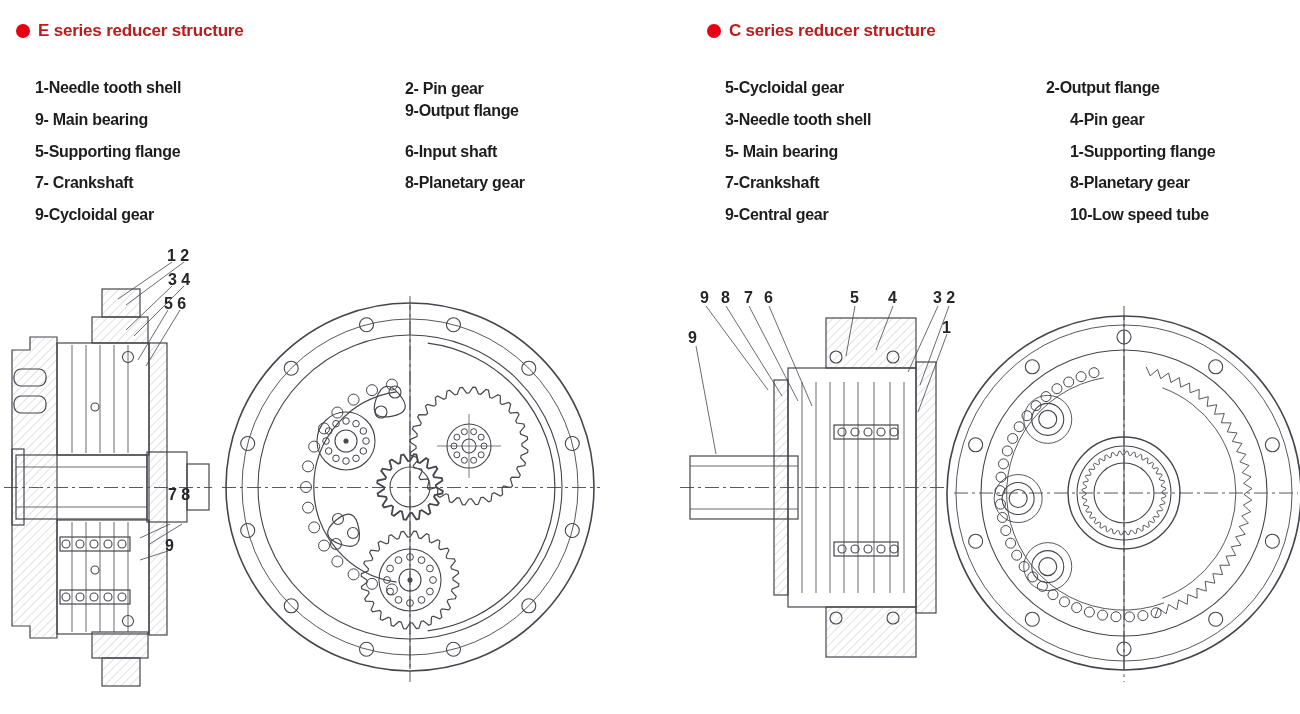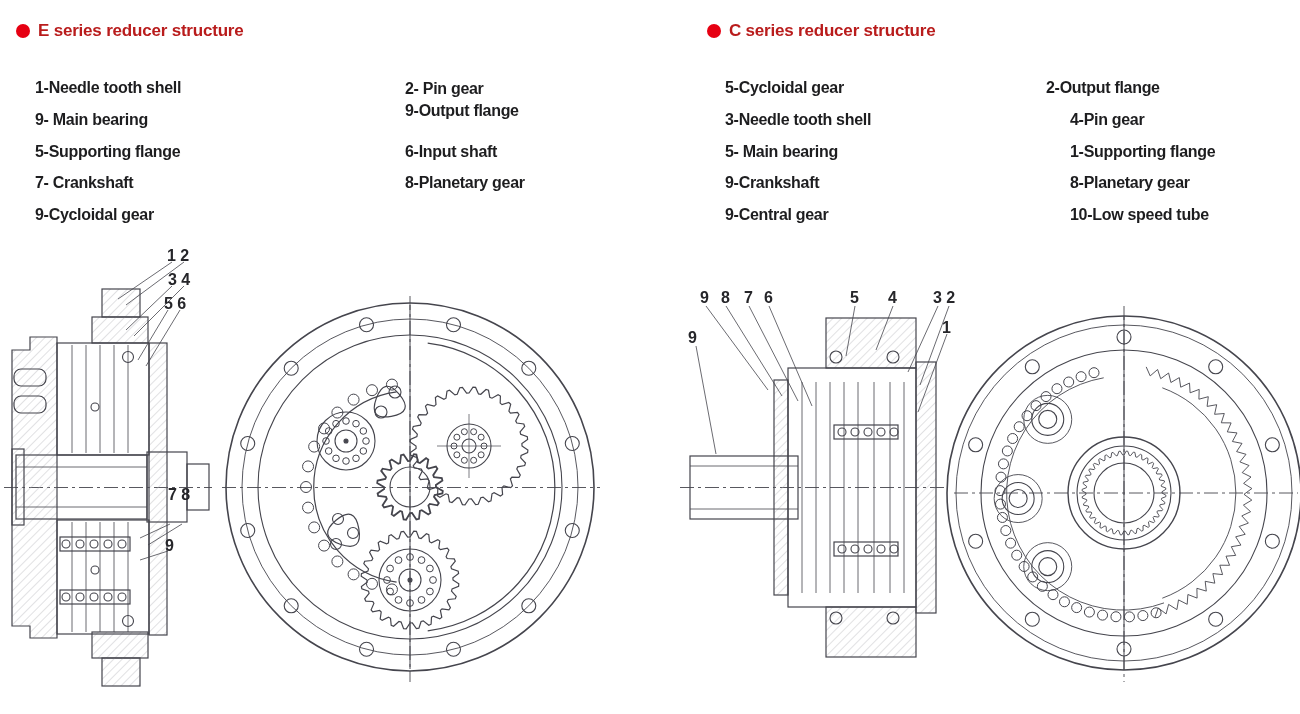--- a/index.html
+++ b/index.html
@@ -328,21 +328,21 @@
       </svg>
 
     <div class="title-row">
       <span class="bullet"></span>
       <span class="title">C series reducer structure</span>
     </div>
 
     <span class="part" style="left:75px;top:78px">5-Cycloidal gear</span>
     <span class="part" style="left:75px;top:110px">3-Needle tooth shell</span>
     <span class="part" style="left:75px;top:142px">5- Main bearing</span>
-    <span class="part" style="left:75px;top:173px">9-Crankshaft</span>
+    <span class="part" style="left:75px;top:173px">7-Crankshaft</span>
     <span class="part" style="left:75px;top:205px">9-Central gear</span>
 
     <span class="part" style="left:396px;top:78px">2-Output flange</span>
     <span class="part" style="left:420px;top:110px">4-Pin gear</span>
     <span class="part" style="left:420px;top:142px">1-Supporting flange</span>
     <span class="part" style="left:420px;top:173px">8-Planetary gear</span>
     <span class="part" style="left:420px;top:205px">10-Low speed tube</span>
 
     <span class="callout" style="left:50px;top:290px">9</span>
     <span class="callout" style="left:71px;top:290px">8</span>

